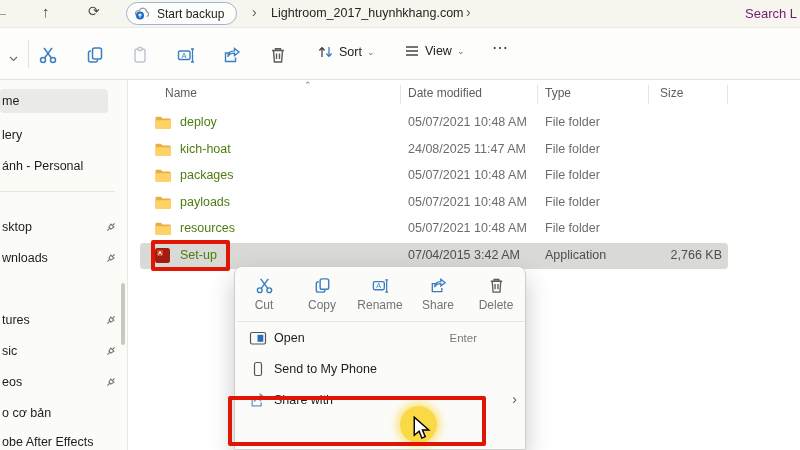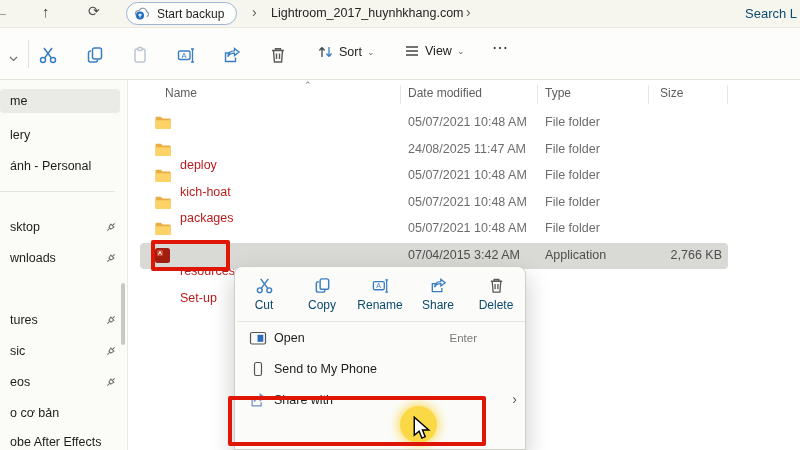--- a/index.html
+++ b/index.html
@@ -9,67 +9,67 @@
 
   
   .navbar { position:absolute; left:0; top:0; width:800px; height:28px;
             background:#f7f6ee; border-bottom:1px solid #eceae0; }
   .nav-glyph { position:absolute; top:3px; font-size:15px; color:#4c4c4c; }
   .pill { position:absolute; left:126px; top:2px; height:23px; padding:0 12px 0 7px;
           display:flex; align-items:center; gap:6px; background:#fdfdfb;
           border:1px solid #9db4d2; border-radius:12px; font-size:12px; color:#1f1f1f; }
   .crumb { position:absolute; top:6px; font-size:12.5px; color:#242424; white-space:nowrap; }
   .crumb-chev { position:absolute; top:4px; font-size:14px; color:#5a5a5a; }
-  .searchtxt { position:absolute; left:745px; top:6px; font-size:13px; color:#0c4a6e; white-space:nowrap; }
+  .searchtxt { position:absolute; left:745px; top:6px; font-size:13px; color:#701a75; white-space:nowrap; }
 
   
   .toolbar { position:absolute; left:0; top:28px; width:800px; height:52px;
              background:#fdfdfb; border-bottom:1px solid #e6e4da; }
   .tb-icon { position:absolute; top:16px; width:22px; height:22px; display:flex;
              align-items:center; justify-content:center; }
   .tb-divider { position:absolute; left:28px; top:12px; width:1px; height:28px; background:#e3e1d8; }
   .tb-group { position:absolute; top:16px; display:flex; align-items:center; gap:5px;
               font-size:12.5px; color:#222; }
   .chev-small { font-size:9px; color:#6f6f6f; }
   .tb-more { position:absolute; left:492px; top:10px; font-size:16px; color:#333; letter-spacing:1px; }
 
   
   .sidebar { position:absolute; left:0; top:80px; width:127px; height:370px; background:#fbfbf7; }
-  .side-item { position:absolute; left:0; width:120px; height:24px; display:flex;
-               align-items:center; font-size:12.5px; color:#1d1d1d; padding-left:10px; }
+  .side-item { position:absolute; left:0; width:108px; height:24px; display:flex;
+               align-items:center; font-size:12.5px; color:#1d1d1d; padding-left:2px; }
   .side-item.sel { background:#eaeae6; border-radius:4px; }
   .side-divider { position:absolute; left:0; top:111px; width:115px; height:1px; background:#e4e4de; }
   .pin { position:absolute; left:104px; width:14px; height:14px; }
   .pane-divider { position:absolute; left:127px; top:80px; width:1px; height:370px; background:#e9e9e3; }
   .side-scroll { position:absolute; left:121px; top:203px; width:4px; height:62px;
                  background:#c9c9c4; border-radius:2px; }
 
   
   .list-header { position:absolute; left:140px; top:84px; width:588px; height:22px;
                  font-size:12px; color:#5d5d5d; }
   .lh-label { position:absolute; top:2px; }
   .lh-sep { position:absolute; top:1px; width:1px; height:19px; background:#e7e7e1; }
   .sort-caret { position:absolute; left:164px; top:-4px; font-size:9px; color:#777; }
 
   .frow { position:absolute; left:140px; width:588px; height:26px; font-size:12.5px; }
   .frow.sel { background:#d9d9d6; border-radius:4px; }
   .ficon { position:absolute; left:14px; top:4px; width:18px; height:18px; }
-  .fname { position:absolute; left:40px; top:5px; color:#b91c1c;margin-top:43px; }
+  .fname { position:absolute; left:40px; top:5px; color:#4d7c0f; }
   .fdate { position:absolute; left:268px; top:5px; color:#6d6d6d; }
   .ftype { position:absolute; left:405px; top:5px; color:#6d6d6d; }
   .fsize { position:absolute; right:6px; top:5px; color:#6d6d6d; }
   .frow.sel .fdate, .frow.sel .ftype, .frow.sel .fsize { color:#4e4e4e; }
 
   
   .ctx { position:absolute; left:234px; top:266px; width:292px; height:184px;
          background:#fbfbf9; border:1px solid #cfcfc9; border-radius:8px 8px 0 0;
          box-shadow:0 10px 24px rgba(0,0,0,.22); z-index:5; }
   .qa-row { position:absolute; left:0; top:4px; width:100%; height:49px; display:flex; }
   .qa { flex:1 1 0; display:flex; flex-direction:column; align-items:center; gap:3px; padding-top:5px; }
-  .qa-label { font-size:12px; color:#0c4a6e; }
+  .qa-label { font-size:12px; color:#737373; }
   .ctx-sep { position:absolute; left:2px; top:54px; width:288px; height:1px; background:#e6e6e0; }
   .mi { position:absolute; left:0; width:100%; height:31px; }
   .mi-icon { position:absolute; left:14px; top:6px; width:18px; height:18px; }
   .mi-label { position:absolute; left:39px; top:8px; font-size:12.5px; color:#1d1d1d; }
   .mi-shortcut { position:absolute; right:48px; top:9px; font-size:11.5px; color:#7a7a76; }
   .mi-chev { position:absolute; right:8px; top:6px; font-size:14px; color:#5c5c5c; }
 
   
   .redbox { position:absolute; border:4px solid #df1605; border-radius:2px; z-index:8; }
   .redbox1 { left:151px; top:240px; width:79px; height:31px; }

